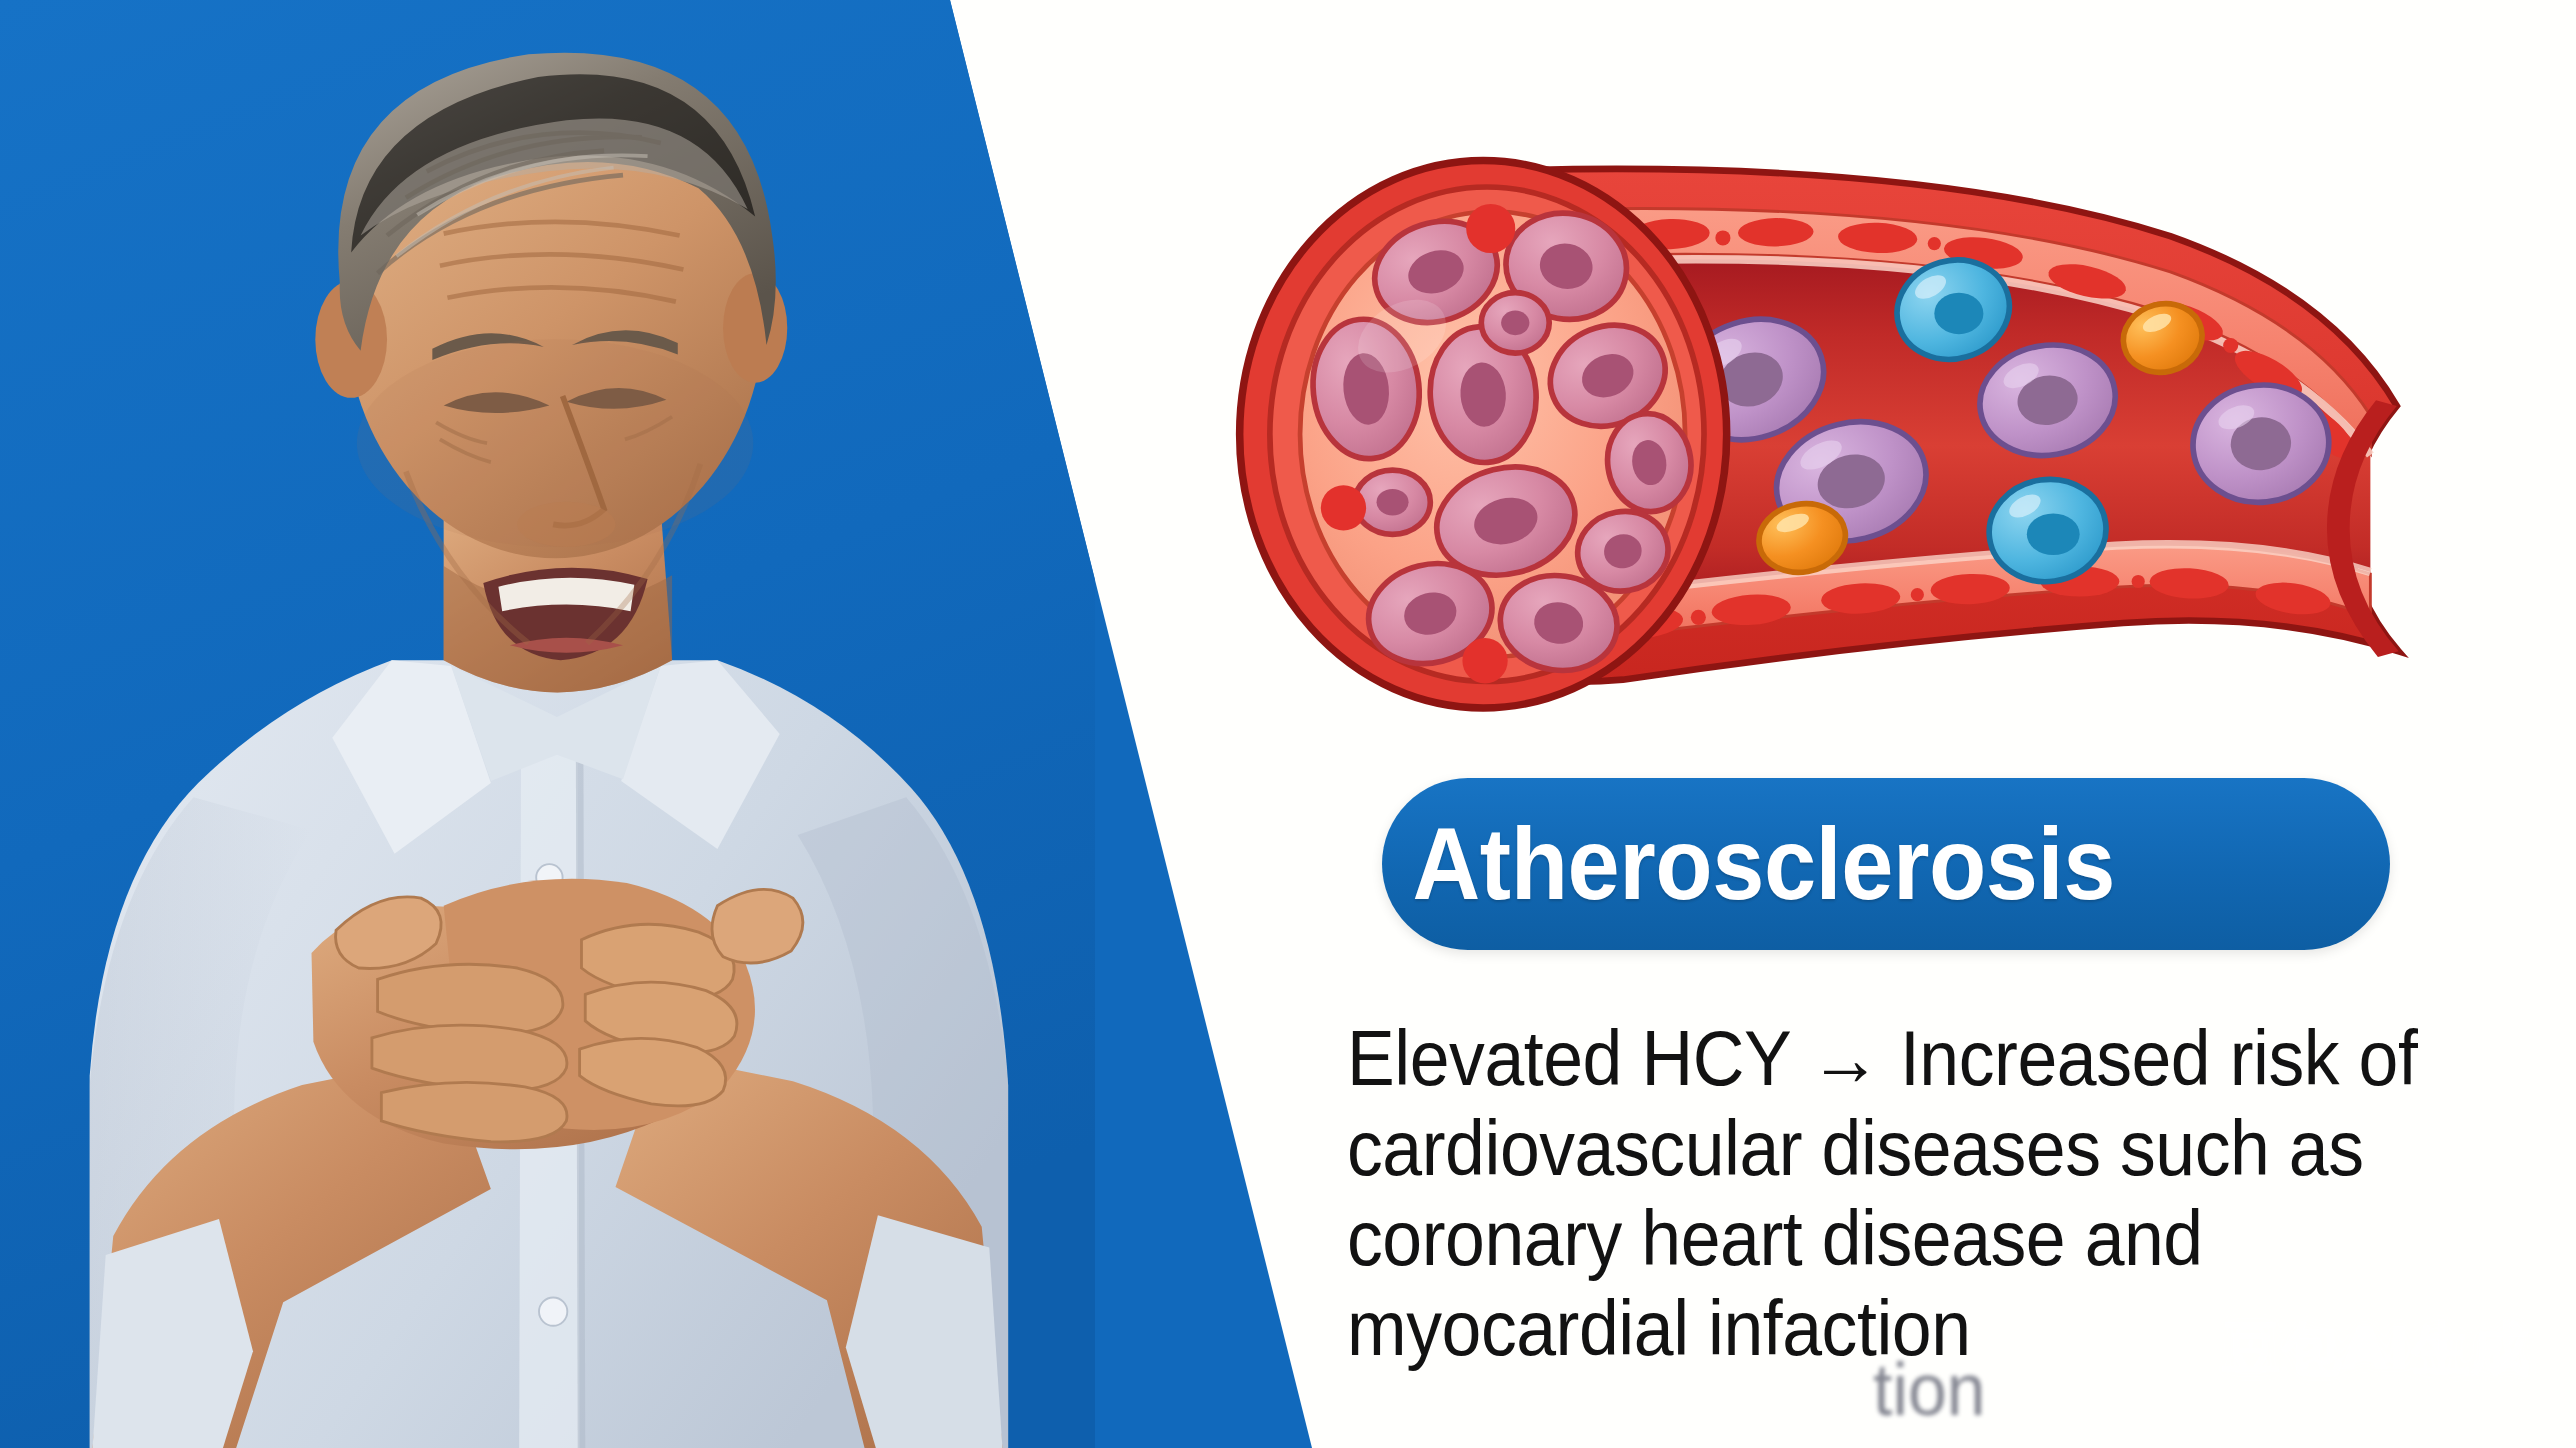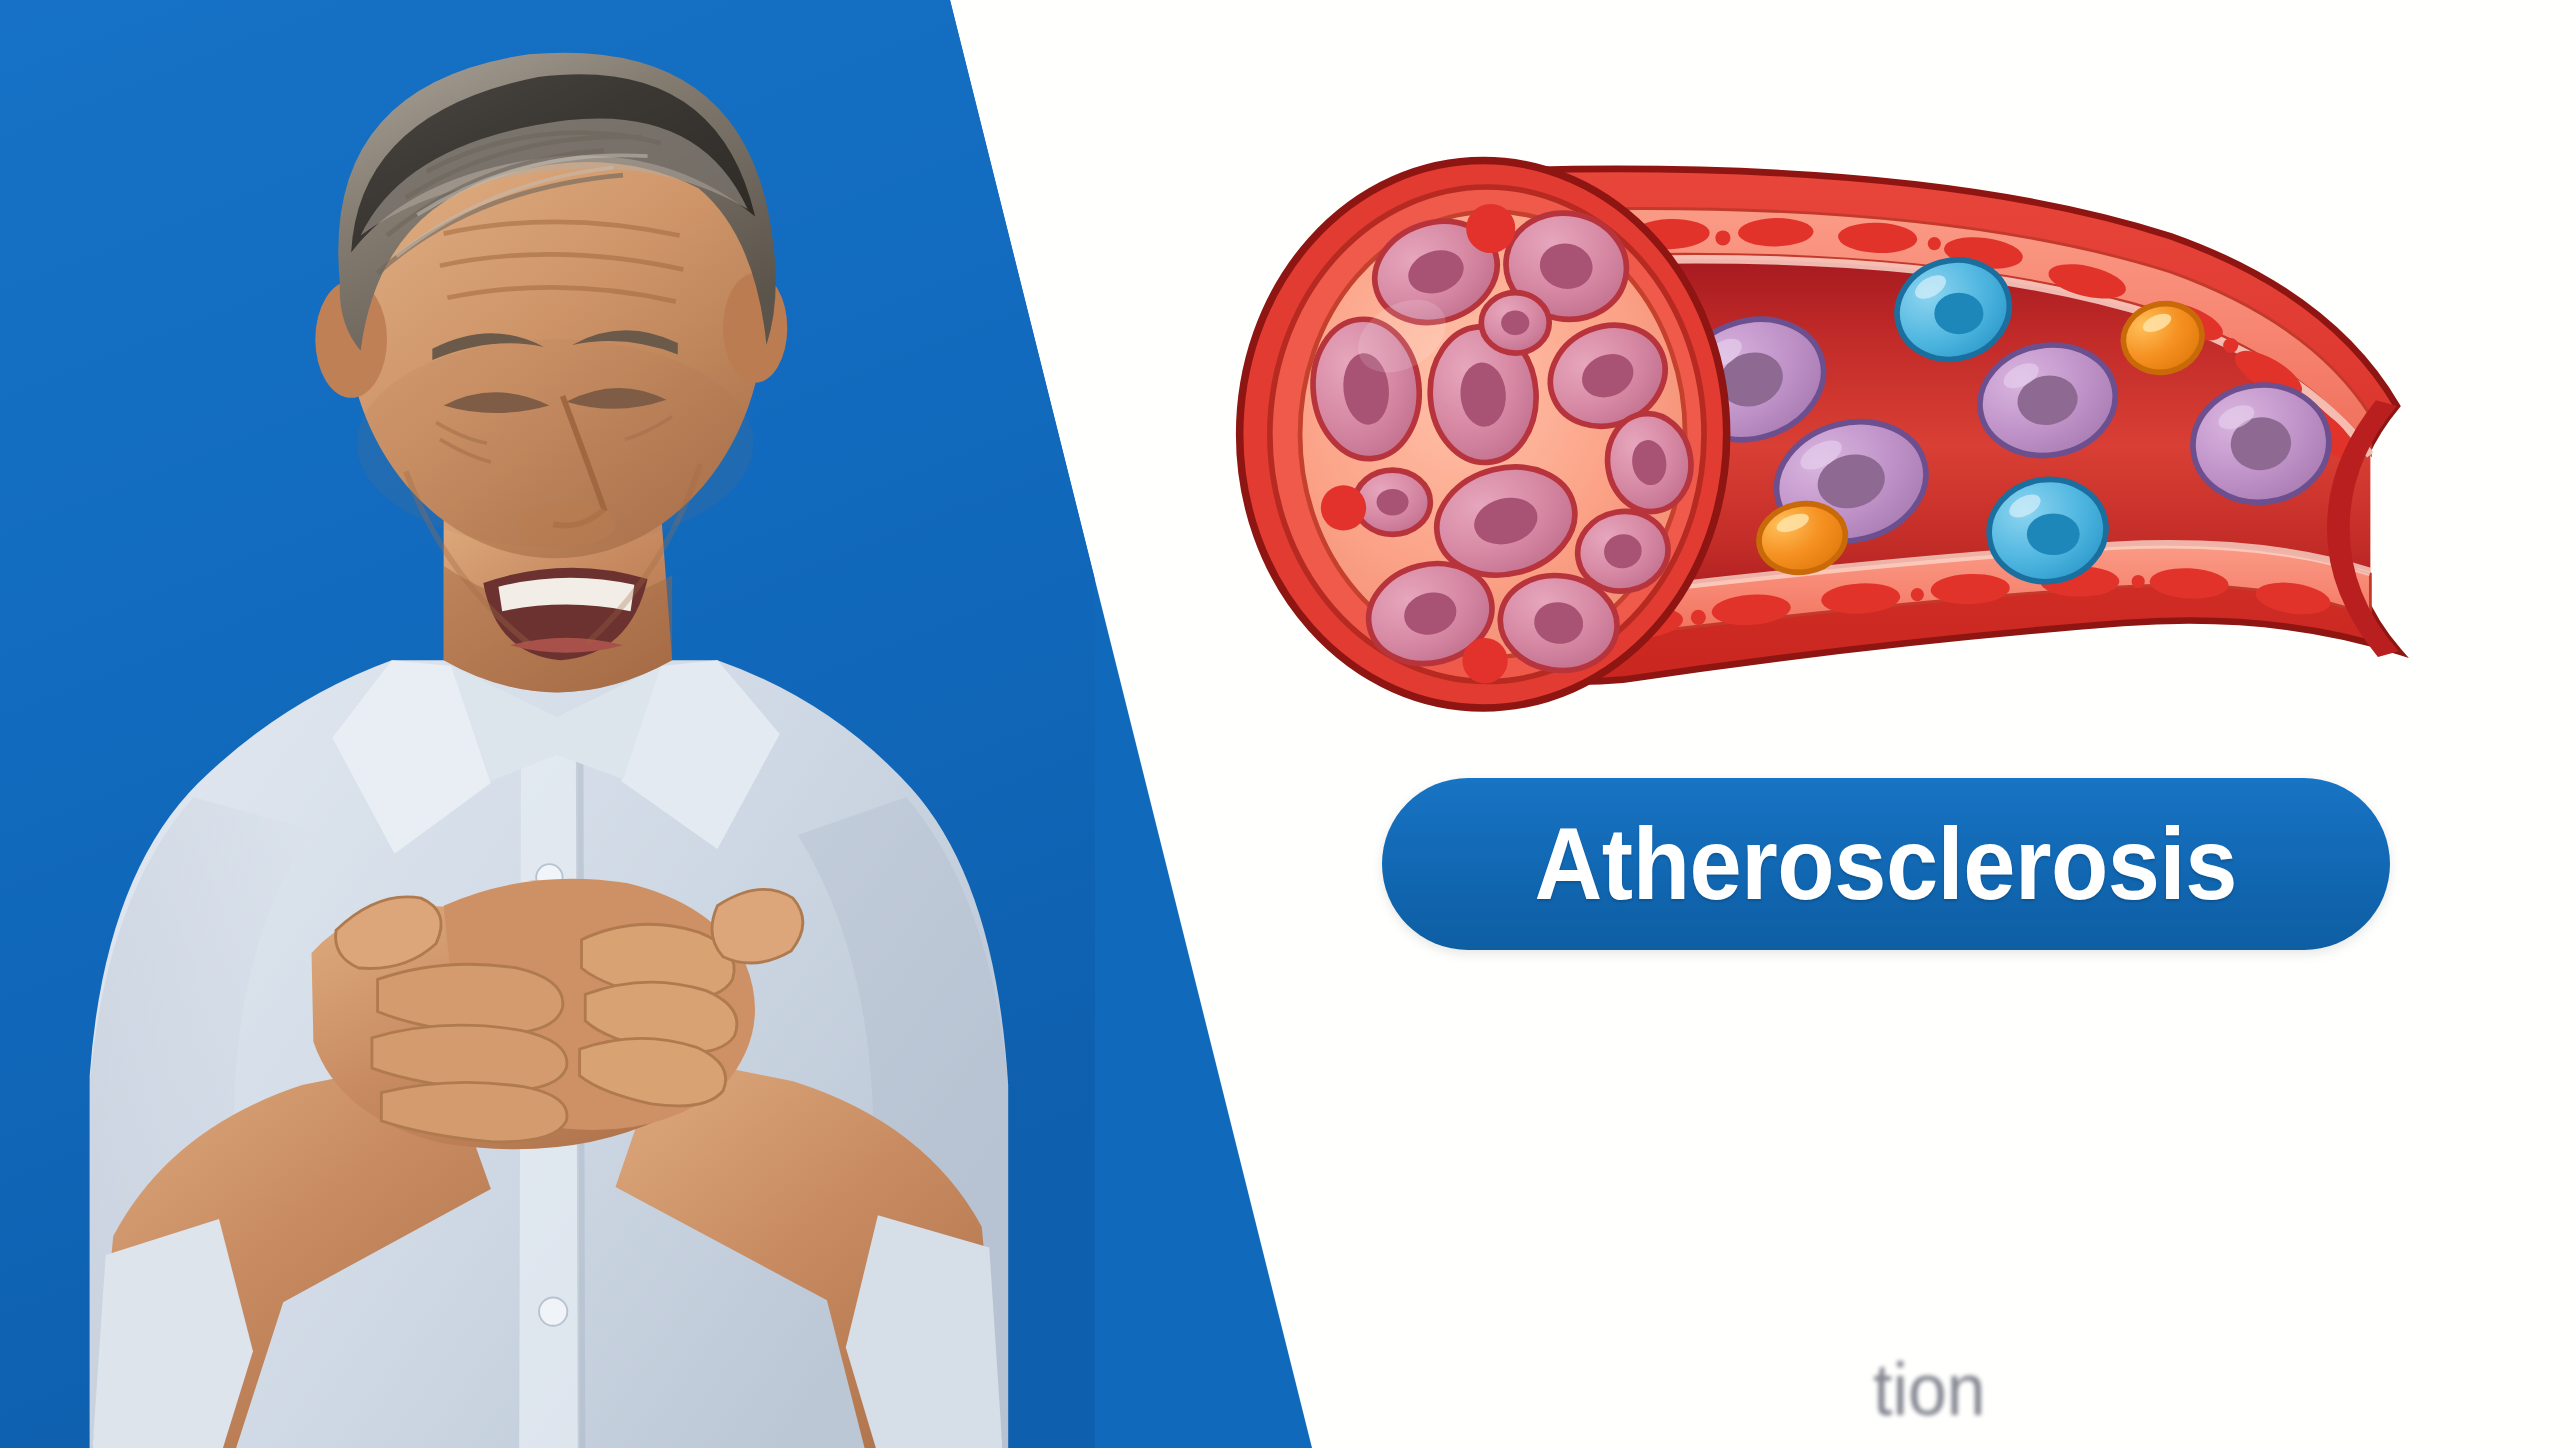--- a/index.html
+++ b/index.html
@@ -30,21 +30,21 @@
   
   .vessel{position:absolute;left:1217px;top:151px;width:1227px;height:642px;}
   .vessel svg{display:block;width:100%;height:100%;}
 
   
   .pill{
     position:absolute;left:1382px;top:778px;width:1008px;height:172px;
     background:linear-gradient(180deg,#1874C4 0%,#1167B2 55%,#0E5EA3 100%);
     border-radius:87px;
     box-shadow:0 3.8px 11.3px rgba(0,0,0,0.10);
-    display:flex;align-items:center;justify-content:center;
+    display:flex;align-items:center;justify-content:flex-start;
   }
   .pill-label{
     color:#ffffff;
     font-family:"Liberation Sans","DejaVu Sans",sans-serif;
     font-weight:700;
     font-size:102px;
     letter-spacing:-0.5px;
     transform:scaleX(0.92);
     white-space:nowrap;
     text-shadow:0 1.9px 2.8px rgba(0,0,0,0.18);
@@ -425,19 +425,25 @@
       </g>
 
       <ellipse cx="196" cy="196" rx="50" ry="34" transform="rotate(-30 196 196)" fill="#FFFFFF" opacity="0.14"></ellipse>
     </svg>
   </div>
 
   <div class="pill">
     <span class="pill-label">Atherosclerosis</span>
   </div>
 
+  <div class="body-text">
+    <span class="ln">Elevated HCY → Increased risk of</span>
+    <span class="ln">cardiovascular diseases such as</span>
+    <span class="ln">coronary heart disease and</span>
+    <span class="ln">myocardial infaction</span>
+  </div>
 
   <div class="ghost">tion</div>
 
   <div class="watermark">豆包AI生成</div>
 
 </div>
 
 
 </body></html>

